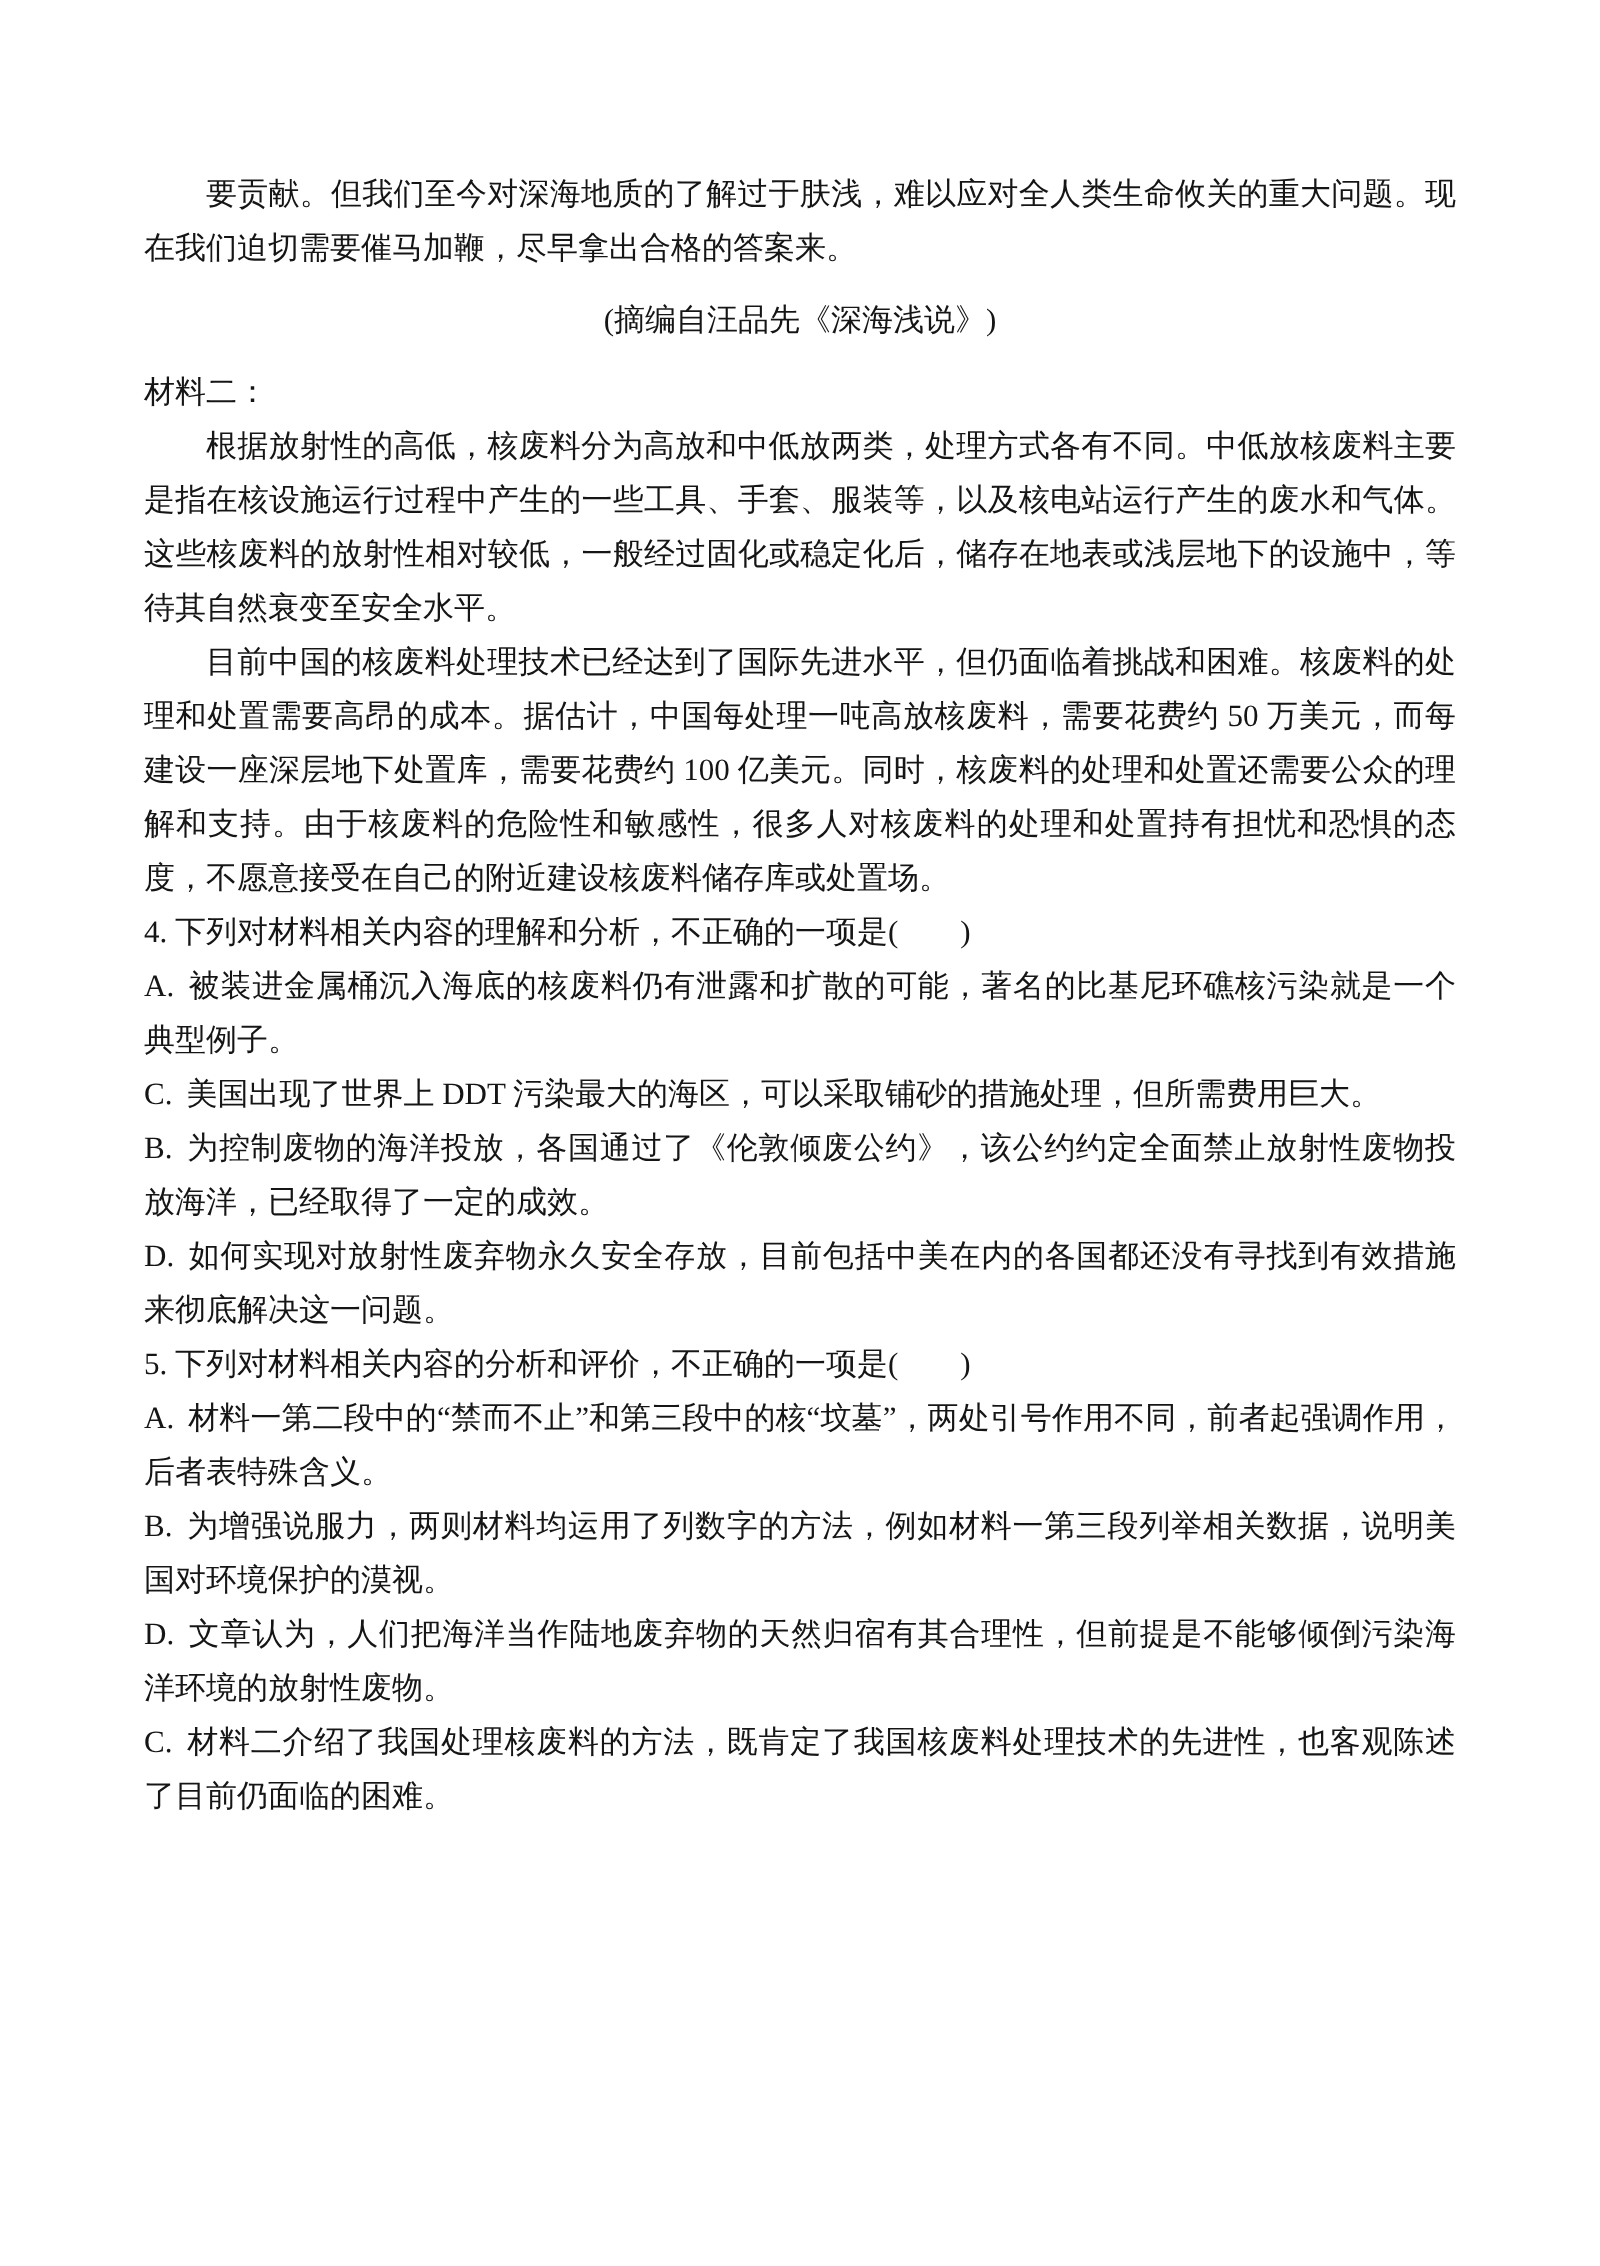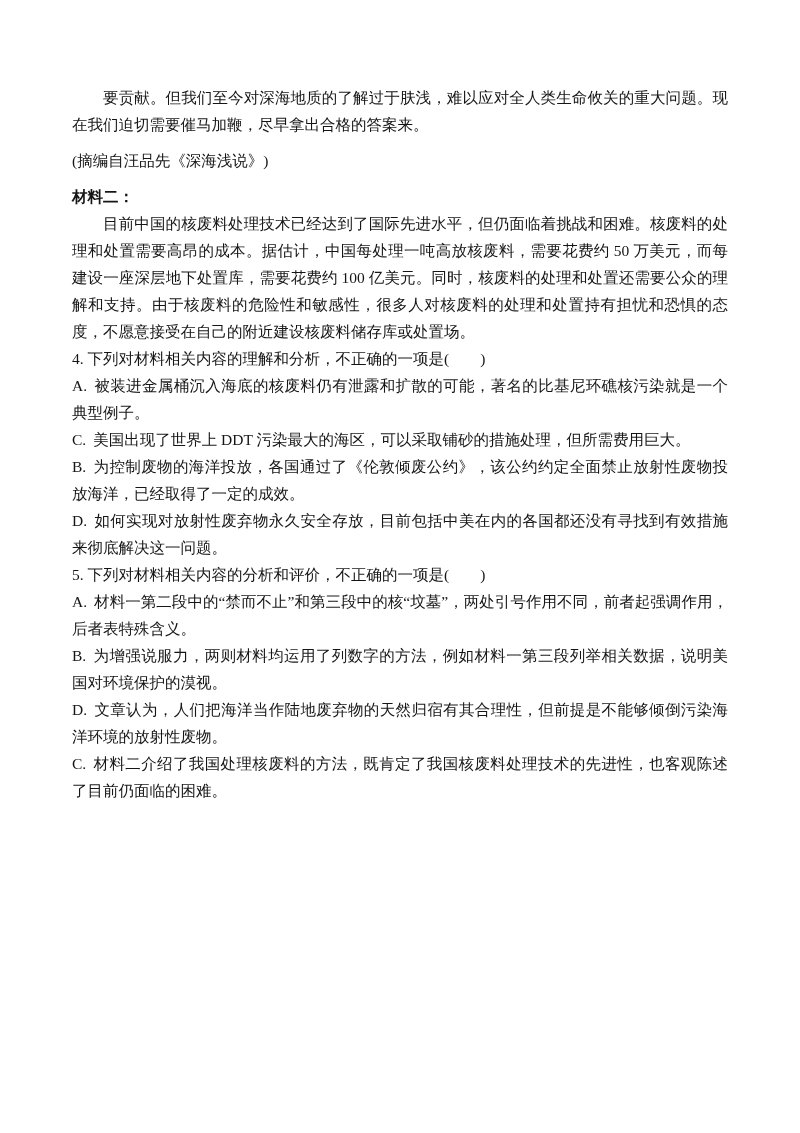--- a/index.html
+++ b/index.html
@@ -18,40 +18,41 @@
     background: #ffffff;
   }
   p {
     font-size: 15.5px;
     line-height: 27px;
     text-align: justify;
     word-break: break-all;
   }
   .indent { text-indent: 2em; }
   .cite {
-    text-align: left;
+    text-align: center;
     margin: 9px 0 9px 0;
     word-break: keep-all;
   }
-  .m2-label { font-weight: bold; }
+  .m2-label { font-weight: normal; }
   .note-line .note-label { font-weight: bold; margin-right: 8px; }
   .question-block { margin: 0; }
   .opt-label { margin-right: 7px; }
 </style>
 </head>
 <body>
 
 <div class="page">
 
   <p class="indent">要贡献。但我们至今对深海地质的了解过于肤浅，难以应对全人类生命攸关的重大问题。现在我们迫切需要催马加鞭，尽早拿出合格的答案来。</p>
 
   <p class="cite">(摘编自汪品先《深海浅说》)</p>
 
   <p class="m2-label">材料二：</p>
 
+  <p class="indent">根据放射性的高低，核废料分为高放和中低放两类，处理方式各有不同。中低放核废料主要是指在核设施运行过程中产生的一些工具、手套、服装等，以及核电站运行产生的废水和气体。这些核废料的放射性相对较低，一般经过固化或稳定化后，储存在地表或浅层地下的设施中，等待其自然衰变至安全水平。</p>
   <p class="indent">目前中国的核废料处理技术已经达到了国际先进水平，但仍面临着挑战和困难。核废料的处理和处置需要高昂的成本。据估计，中国每处理一吨高放核废料，需要花费约 50 万美元，而每建设一座深层地下处置库，需要花费约 100 亿美元。同时，核废料的处理和处置还需要公众的理解和支持。由于核废料的危险性和敏感性，很多人对核废料的处理和处置持有担忧和恐惧的态度，不愿意接受在自己的附近建设核废料储存库或处置场。</p>
 
 
 
   <div class="question-block">
     <p>4. 下列对材料相关内容的理解和分析，不正确的一项是(　　)</p>
     <p>
       <span class="opt-label">A.</span><span>被装进金属桶沉入海底的核废料仍有泄露和扩散的可能，著名的比基尼环礁核污染就是一个典型例子。</span>
     </p>
     <p>

